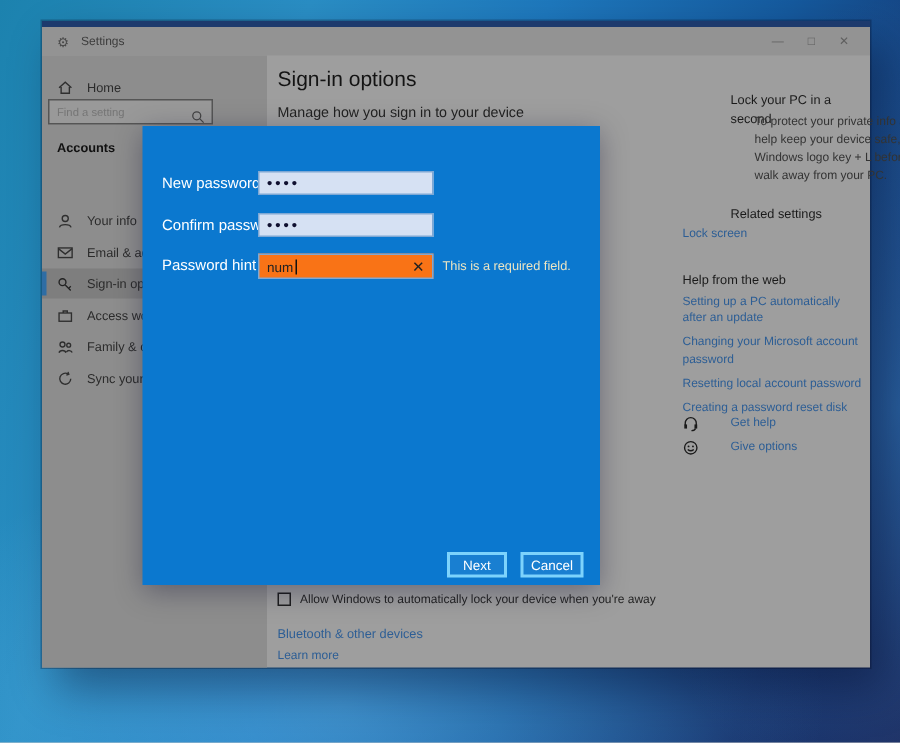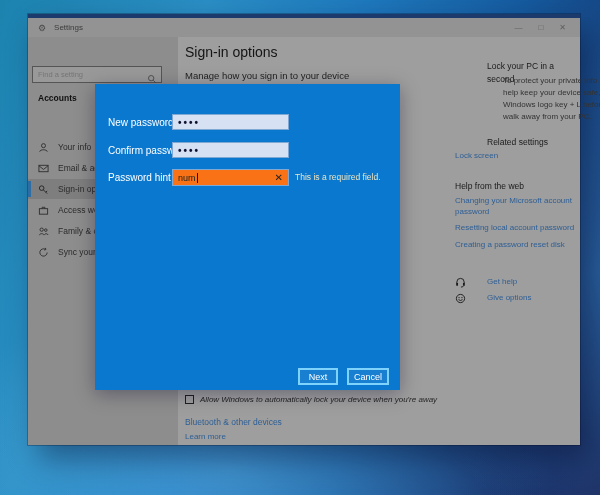--- a/index.html
+++ b/index.html
@@ -26,31 +26,31 @@
   .win-controls { margin-left:auto; display:flex; gap:16px; color:#5f5f5f; font-size:8px; padding-right:6px; }
   .sidebar {
     position:absolute; left:0; top:23px; bottom:0; width:150px; background:#8d8d8d;
   }
   .side-row { position:absolute; left:0; height:20px; display:flex; align-items:center;
     color:#2b2b2b; font-size:8.5px; width:100%; padding-left:10px; white-space:nowrap; overflow:hidden; }
   .side-row .ic { width:11px; height:11px; margin-right:9px; flex:0 0 11px; display:inline-flex; }
   .side-row.selected { background:#7e7e7e; }
   .side-row.selected::before { content:""; position:absolute; left:0; top:2px; bottom:2px; width:3px; background:#2e6da4; }
   .search-box {
-    position:absolute; left:4px; top:29px; width:130px; height:17px;
+    position:absolute; left:4px; top:29px; width:110px; height:17px;
     background:#999; border:1px solid #555; display:flex; align-items:center;
   }
   .search-box input {
     flex:1; border:none; background:transparent; font-family:"Liberation Sans",sans-serif;
     font-size:7.5px; color:#333; padding:0 3px 0 5px; outline:none; min-width:0;
   }
   .section-label { position:absolute; left:10px; top:56px; font-size:8.5px; font-weight:bold; color:#111; }
   .main-title { position:absolute; left:157px; top:30px; font-size:14px; color:#141414; }
   .main-sub { position:absolute; left:157px; top:56px; font-size:9.5px; color:#222; }
-  .chk-row { position:absolute; left:157px; top:381px; display:flex; align-items:center; font-size:8px; color:#242424;font-style:italic; }
+  .chk-row { position:absolute; left:157px; top:381px; display:flex; align-items:center; font-size:8px; color:#242424; }
   .chk { width:9px; height:9px; border:1px solid #1f1f1f; margin-right:6px; background:transparent; }
   .link { color:#2d5e95; }
   .bt-link { position:absolute; left:157px; top:403px; font-size:8.5px; }
   .lm-link { position:absolute; left:157px; top:418px; font-size:8px; }
   .rightcol { position:absolute; left:427px; top:0; width:124px; }
   .rc { position:absolute; font-size:8px; line-height:1.5; }
   .rc-h { color:#1a1a1a; font-size:8.5px; }
   .rc-body { color:#333; }
   .help-link { display:block; margin-bottom:5px; line-height:1.4; }
   .icon-link-row { display:flex; align-items:center; gap:21px; }
@@ -84,20 +84,28 @@
     <span class="gear">⚙</span>
     <span>Settings</span>
     <span class="win-controls">
       <span>—</span>
       <span>□</span>
       <span>✕</span>
     </span>
   </div>
 
   <div class="sidebar">
+    <div class="side-row" style="top:11px;">
+      <span class="ic">
+        <svg viewBox="0 0 12 12">
+            <path d="M1.5 6 L6 2 L10.5 6 M3 5.5 V10 H9 V5.5" fill="none" stroke="#2f2f2f" stroke-width="1"></path>
+          </svg>
+      </span>
+      <span>Home</span>
+    </div>
 
     <div class="search-box">
       <input placeholder="Find a setting" style="">
       <span class="ic" style="width:10px;height:10px;margin-right:4px;">
         <svg viewBox="0 0 12 12">
             <circle cx="5" cy="5" r="3.2" fill="none" stroke="#444" stroke-width="1"></circle>
             <line x1="7.5" y1="7.5" x2="10.5" y2="10.5" stroke="#444" stroke-width="1"></line>
           </svg>
       </span>
     </div>
@@ -170,20 +178,21 @@
   <div class="bt-link link">Bluetooth &amp; other devices</div>
   <div class="lm-link link">Learn more</div>
 
   <div class="rightcol">
     <div class="rc rc-h" style="top:46px;left:0;padding-left:32px;">Lock your PC in a second</div>
     <div class="rc rc-body" style="top:61px;left:0;width:122px;margin-left:48px;">To protect your private info and help keep your device safe, press Windows logo key + L before you walk away from your PC.</div>
     <div class="rc rc-h" style="top:122px;left:0;margin-left:32px;">Related settings</div>
     <div class="rc link" style="top:136px;left:0;">Lock screen</div>
     <div class="rc rc-h" style="top:166px;left:0;">Help from the web</div>
     <div class="rc" style="top:181px;left:0;width:122px;">
+      <span class="help-link link">Setting up a PC automatically after an update</span>
       <span class="help-link link">Changing your Microsoft account password</span>
       <span class="help-link link">Resetting local account password</span>
       <span class="help-link link">Creating a password reset disk</span>
     </div>
     <div class="rc icon-link-row" style="top:262px;left:0;">
       <span class="ic">
         <svg viewBox="0 0 12 12">
             <path d="M2 7 V5.5 A4 4 0 0 1 10 5.5 V7" fill="none" stroke="#1a1a1a" stroke-width="1"></path>
             <rect x="1.3" y="6.5" width="2" height="3" fill="#1a1a1a"></rect>
             <rect x="8.7" y="6.5" width="2" height="3" fill="#1a1a1a"></rect>

